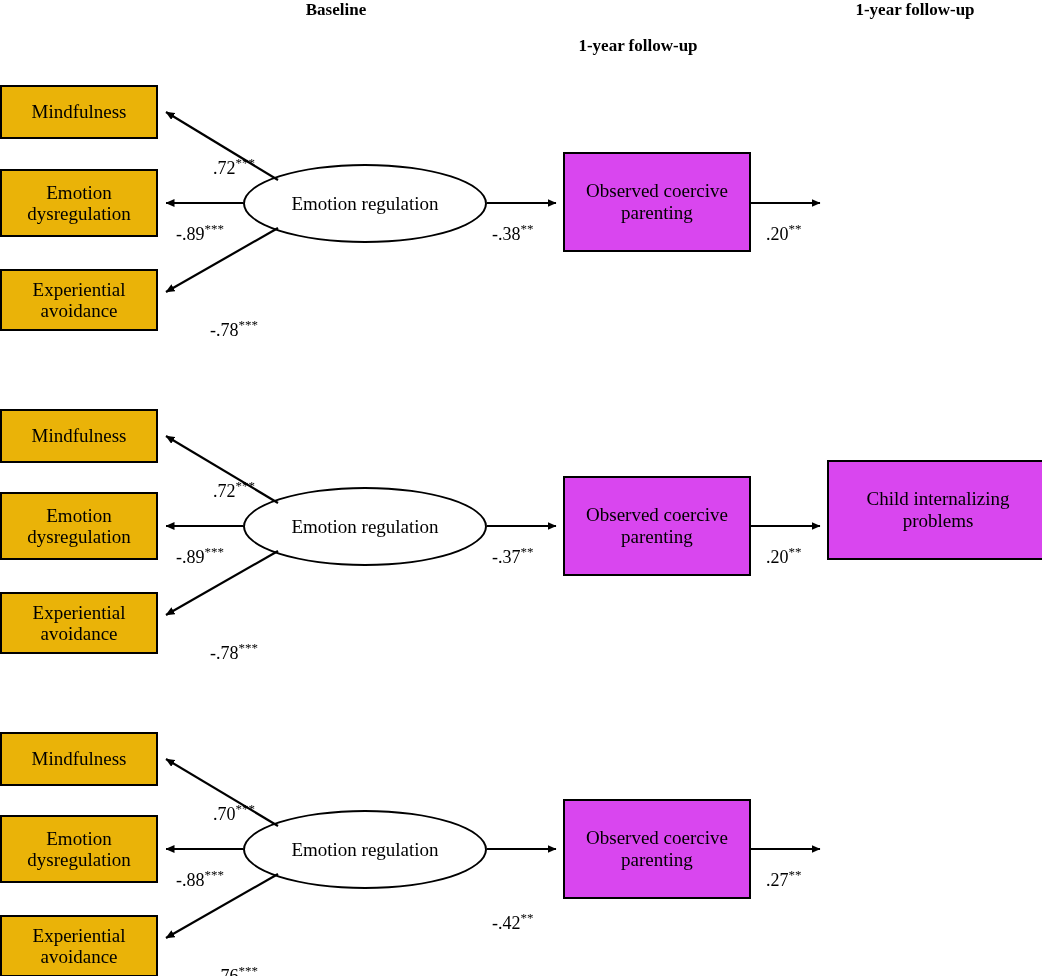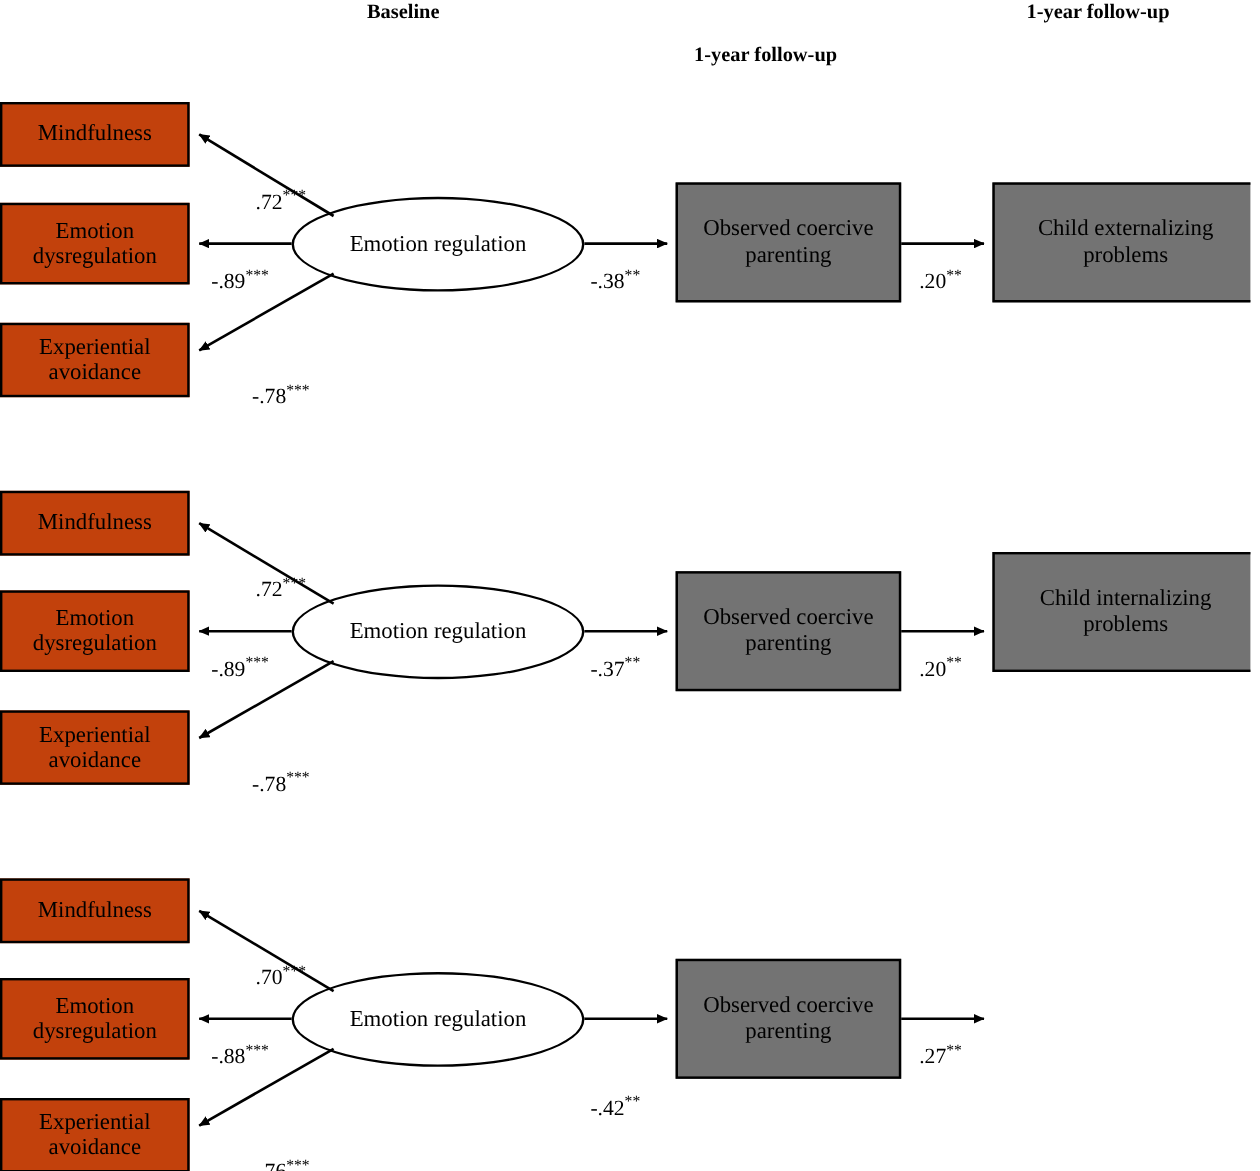--- a/index.html
+++ b/index.html
@@ -20,21 +20,21 @@
   .col-header {
     position: absolute;
     font-weight: bold;
     font-size: 17px;
     text-align: center;
     white-space: nowrap;
   }
   .indicator-box {
     position: absolute;
     border: 2px solid #000000;
-    background: #c2410c;
+    background: #eab308;
     box-sizing: border-box;
     display: flex;
     align-items: center;
     justify-content: center;
     text-align: center;
     font-size: 19px;
     line-height: 1.12;
   }
   .latent-ellipse {
     position: absolute;
@@ -44,21 +44,21 @@
     box-sizing: border-box;
     display: flex;
     align-items: center;
     justify-content: center;
     font-size: 19px;
     line-height: 1.15;
   }
   .box-mediator, .box-outcome {
     position: absolute;
     border: 2px solid #000000;
-    background: #737373;
+    background: #d946ef;
     box-sizing: border-box;
     display: flex;
     align-items: center;
     justify-content: center;
     text-align: center;
     font-size: 19px;
     line-height: 1.15;
   }
   .path-label {
     position: absolute;
@@ -89,21 +89,20 @@
   <div class="col-header" style="left:815px; top:0px; width:200px;">1-year follow-up</div>
 
   <div class="indicator-box" style="left:0px; top:85px; width:158px; height:54px;">Mindfulness</div>
   <div class="indicator-box" style="left:0px; top:169px; width:158px; height:68px;">Emotion dysregulation</div>
   <div class="indicator-box" style="left:0px; top:269px; width:158px; height:62px;">Experiential avoidance</div>
 
   <div class="latent-ellipse" style="left:243px; top:164px; width:244px; height:79px;">Emotion regulation</div>
 
   <div class="box-mediator" style="left:563px; top:152px; width:188px; height:100px;">Observed coercive parenting</div>
 
-  <div class="box-outcome" style="left:827px; top:152px; width:222px; height:100px;">Child externalizing problems</div>
 
   <div class="path-label" style="left:213px; top:107px;"><span>.72</span><span class="stars">***</span></div>
   <div class="path-label" style="left:176px; top:173px;"><span>-.89</span><span class="stars">***</span></div>
   <div class="path-label" style="left:210px; top:269px;"><span>-.78</span><span class="stars">***</span></div>
   <div class="path-label" style="left:492px; top:173px;"><span>-.38</span><span class="stars">**</span></div>
   <div class="path-label" style="left:766px; top:173px;"><span>.20</span><span class="stars">**</span></div>
 
   <div class="indicator-box" style="left:0px; top:409px; width:158px; height:54px;">Mindfulness</div>
   <div class="indicator-box" style="left:0px; top:492px; width:158px; height:68px;">Emotion dysregulation</div>
   <div class="indicator-box" style="left:0px; top:592px; width:158px; height:62px;">Experiential avoidance</div>

